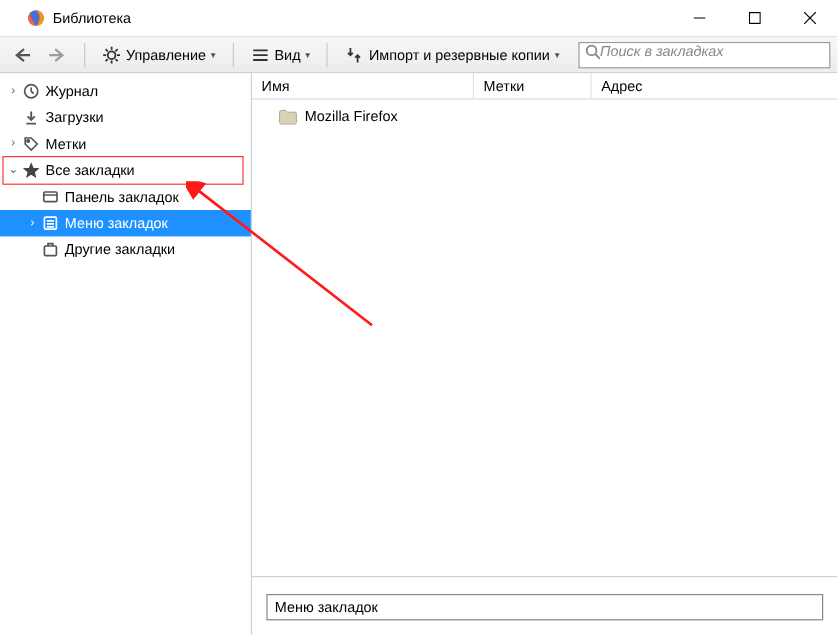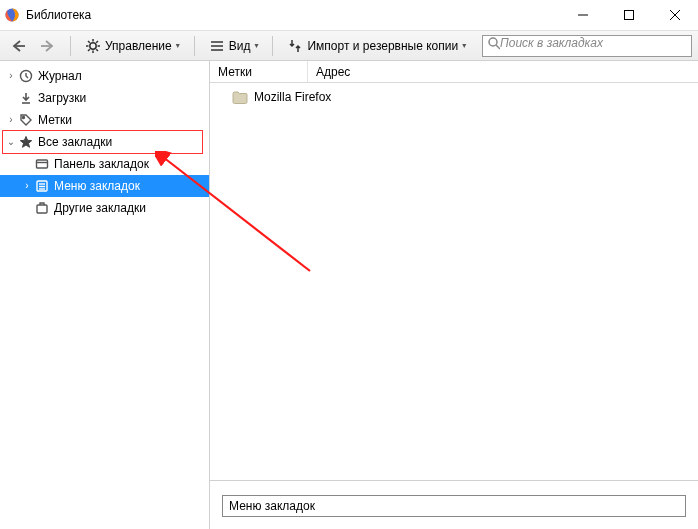--- a/index.html
+++ b/index.html
@@ -1,19 +1,19 @@
 <!DOCTYPE html>
 <html><head>
 <meta charset="utf-8">
 <style>
   * { box-sizing: border-box; margin: 0; padding: 0; font-family: "Segoe UI", Tahoma, sans-serif; font-size: 12px; }
   html, body { width: 698px; height: 529px; background: #fff; overflow: hidden; }
 
   
-  .titlebar { height: 30px; display: flex; align-items: center; padding-left: 4px; border-bottom: 1px solid #fff; }
+  .titlebar { height: 30px; display: flex; align-items: center; padding-left: 22px; border-bottom: 1px solid #fff; }
   .titlebar .app-icon { width: 16px; height: 16px; margin-right: 6px; }
   .titlebar .title { flex: 1; color: #000; }
   .win-controls { display: flex; }
   .win-btn { width: 46px; height: 30px; display: flex; align-items: center; justify-content: center; color: #000; }
   .win-btn svg { display: block; }
 
   
   .toolbar { height: 31px; background: linear-gradient(#f7f7f7,#ececec); border-top: 1px solid #e1e1e1; border-bottom: 1px solid #d0d0d0; display: flex; align-items: center; padding: 12px 6px; gap: 6px; color: #000; }
   .tool-icon { stroke: #555; }
   .tbtn { display: flex; align-items: center; gap: 4px; height: 24px; padding: 0 4px; }
@@ -245,20 +245,23 @@
           <marker id="ah" markerWidth="10" markerHeight="8" refX="2" refY="4" orient="auto">
             <path d="M0 0 L10 4 L0 8 Z" fill="#ff1a1a"></path>
           </marker>
         </defs>
       <line x1="155" y1="120" x2="8" y2="6" stroke="#ff1a1a" stroke-width="2.2" marker-end="url(#ah)"></line>
     </svg>
   </div>
 
   <div class="content">
     <div class="col-header">
+      <div class="col col-name">
+          <span>Имя</span>
+        </div>
       <div class="col col-tags">
           <span>Метки</span>
         </div>
       <div class="col col-addr">
           <span>Адрес</span>
         </div>
     </div>
     <div class="list-area">
       <div class="list-row">
         <span class="folder-icon">

